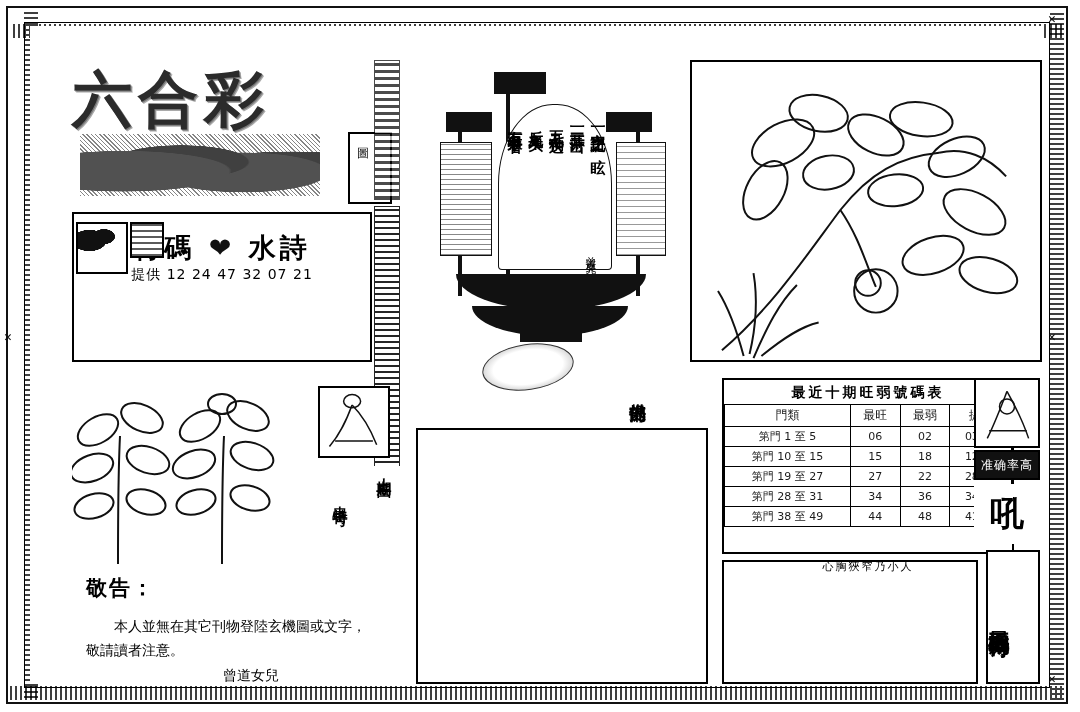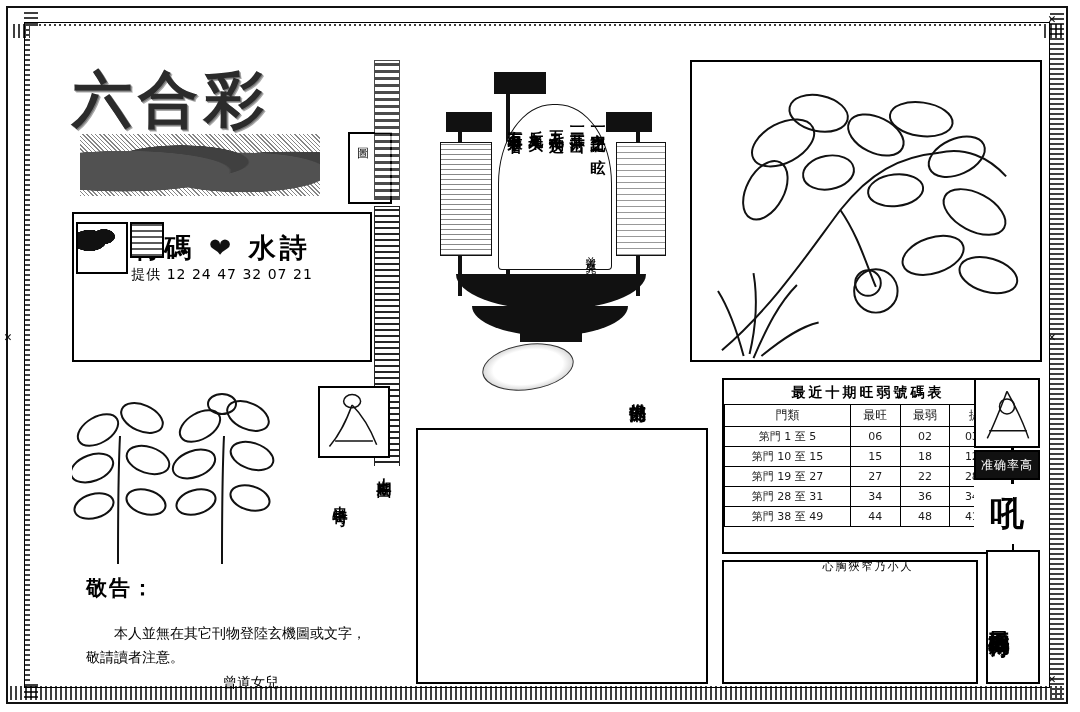--- a/index.html
+++ b/index.html
@@ -82,21 +82,21 @@
      letter-spacing:2px;font-weight:bold;}
 
   
   #flowerbox{left:660px;top:34px;width:352px;height:302px;}
 
   
   #seal2{left:288px;top:360px;width:72px;height:72px;}
   #leafbox{left:42px;top:360px;width:230px;height:180px;border:none;}
   #notice{left:56px;top:548px;width:330px;height:110px;border:none;}
   .notice-title{font-size:21px;font-weight:bold;letter-spacing:2px;}
-  .notice-body{font-size:14px;line-height:1.7;margin-top:20px;}
+  .notice-body{font-size:14px;line-height:1.7;margin-top:13px;}
   .notice-sign{font-size:14px;margin-top:4px;text-align:center;}
 
   #bigblank{left:386px;top:402px;width:292px;height:256px;}
   #midblank{left:692px;top:534px;width:256px;height:124px;}
 
   
   #tablebox{left:692px;top:352px;width:292px;height:176px;}
   #tablebox table{width:100%;border-collapse:collapse;font-size:11px;}
   #tablebox th,#tablebox td{border:1px solid #000;padding:2px 3px;text-align:center;
      font-weight:normal;color:#1a1a1a;}

